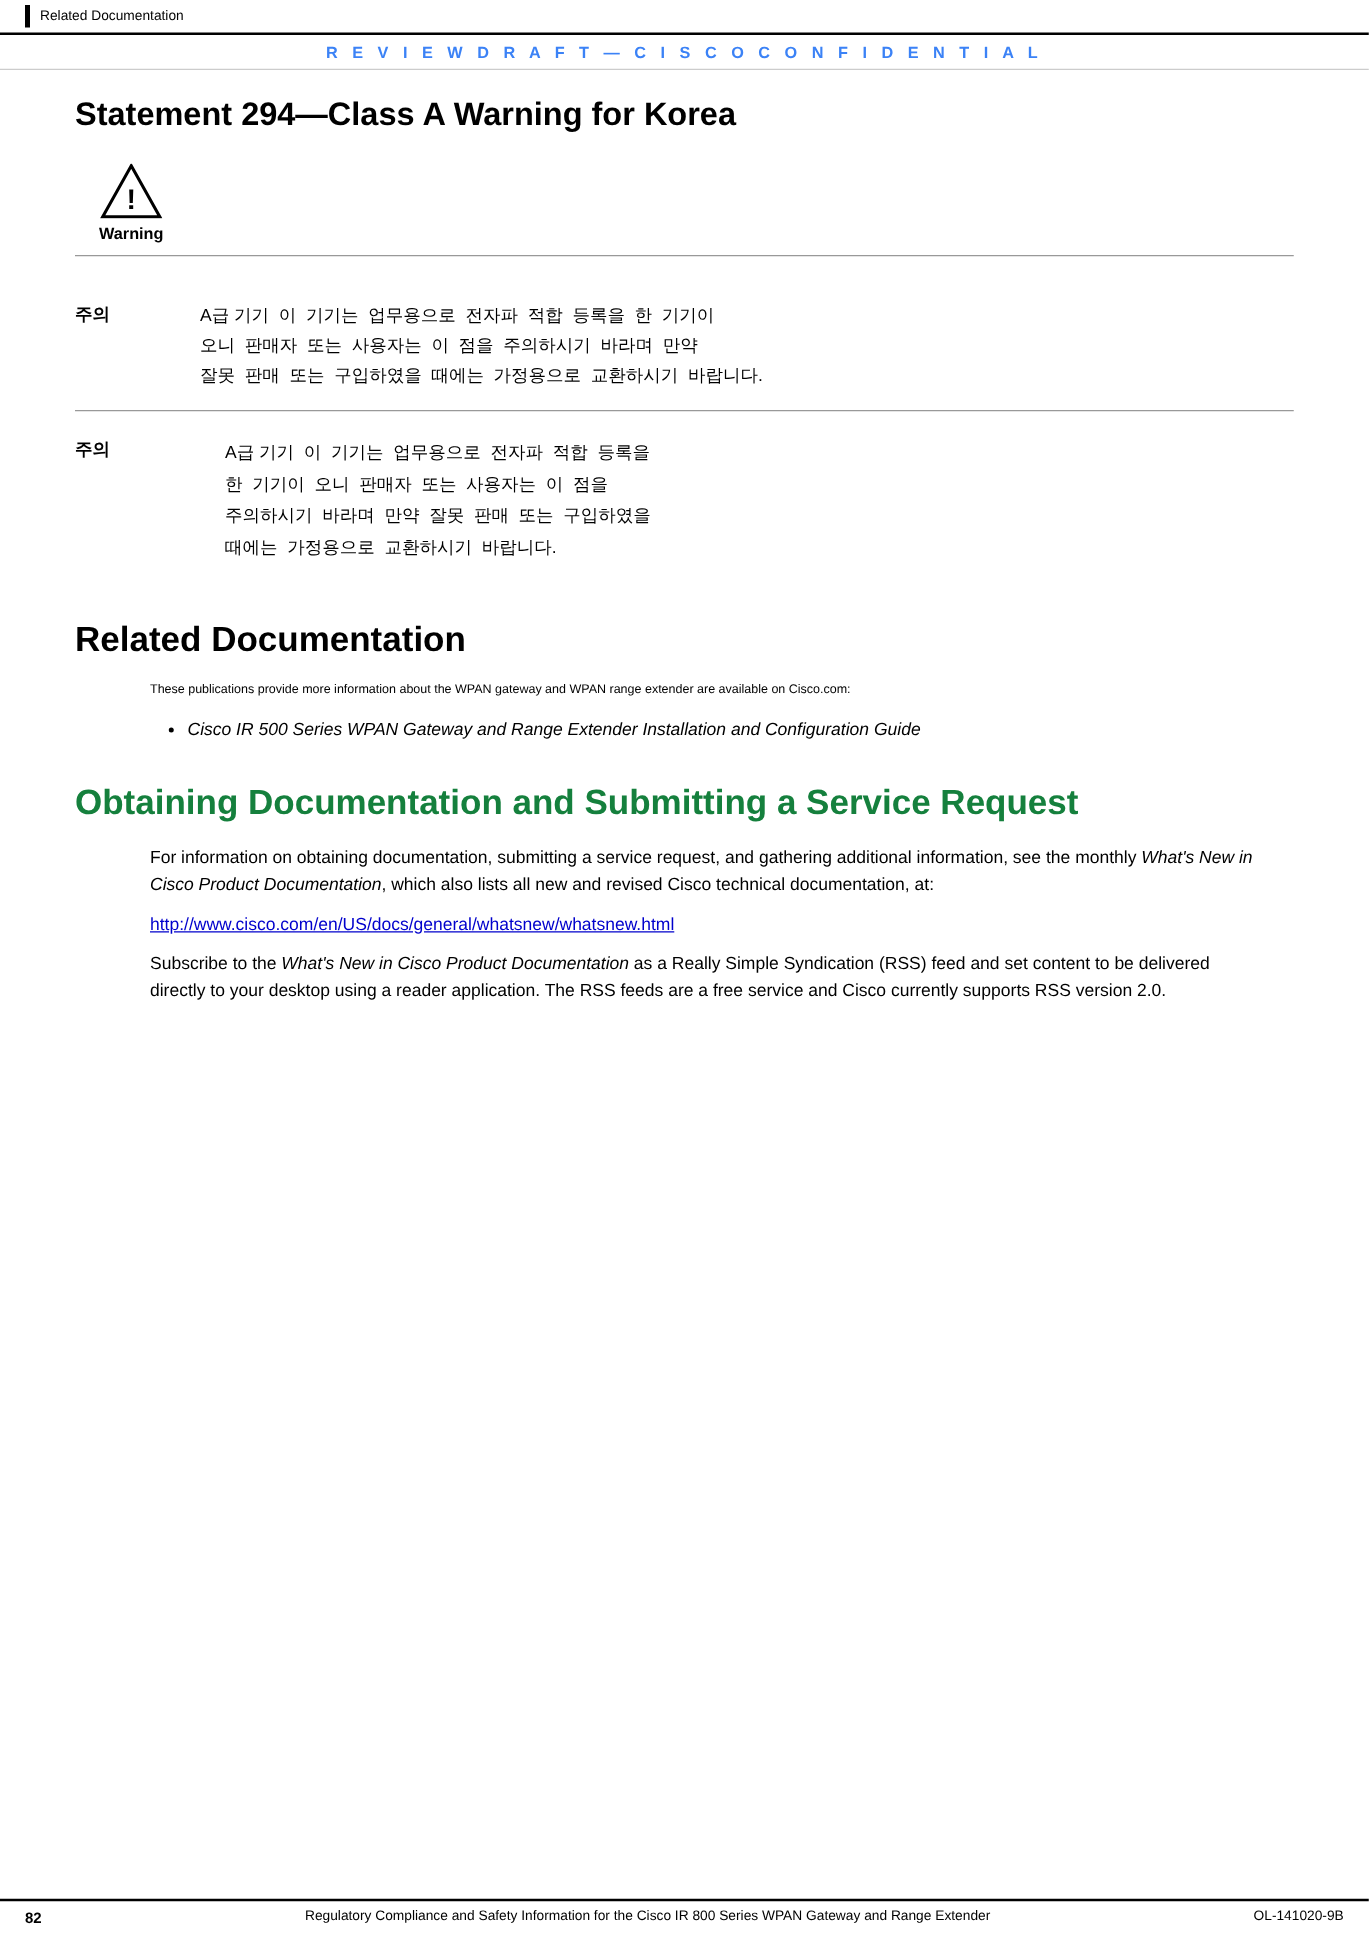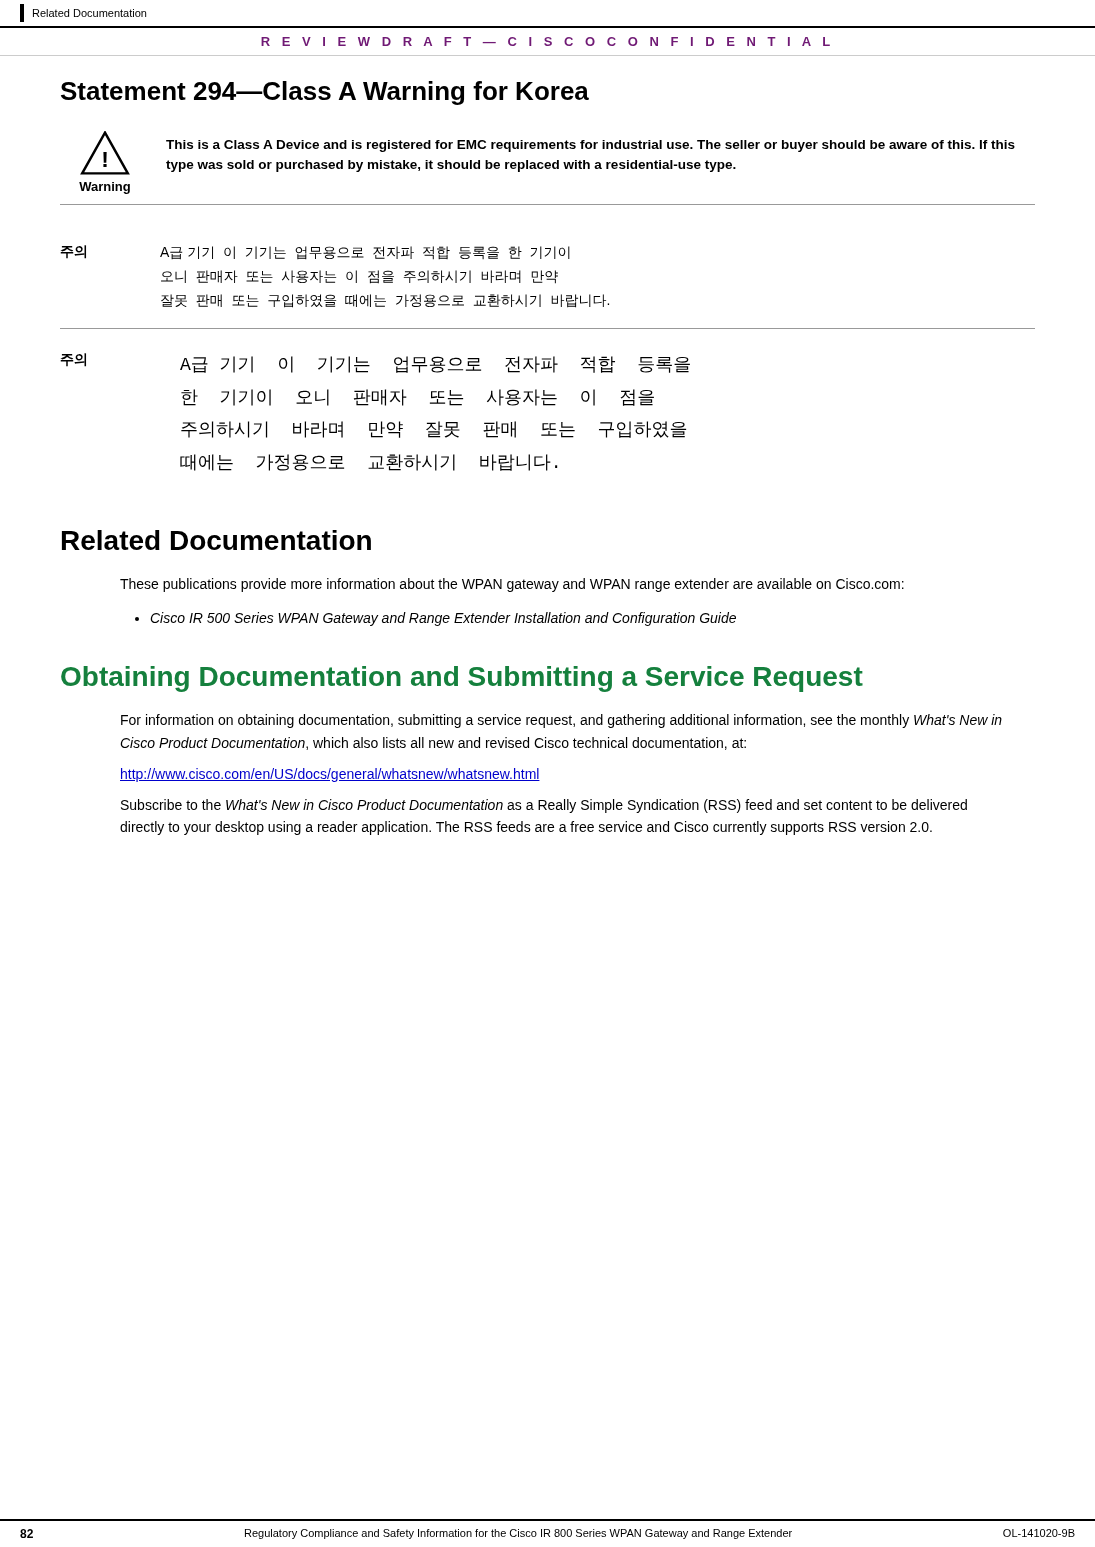--- a/index.html
+++ b/index.html
@@ -48,21 +48,21 @@
       font-weight: normal;
     }
 
     
     .draft-banner {
       text-align: center;
       padding: 6px 0;
       font-size: 13px;
       font-weight: bold;
       letter-spacing: 4px;
-      color: #701a75;
+      color: #3b82f6;
       border-bottom: 1px solid #ccc;
     }
 
     
     .content-area {
       padding: 20px 60px 40px 60px;
       flex: 1;
     }
 
     
@@ -140,36 +140,35 @@
 
     .korean-label2 {
       font-size: 14px;
       font-weight: bold;
       min-width: 80px;
       margin-right: 40px;
       padding-top: 2px;
     }
 
     .korean-text2 {
-      font-size: 18px;
+      font-size: 14px;
       line-height: 1.8;
-      font-family: Liberation Mono, monospace;
     }
 
     
     .section-heading {
       font-size: 28px;
       font-weight: bold;
       color: #000;
       margin-top: 30px;
       margin-bottom: 16px;
     }
 
     .body-text {
-      font-size: 14px;
+      font-size: 10px;
       line-height: 1.6;
       margin-bottom: 12px;
       margin-left: 60px;
     }
 
     .bullet-list {
       list-style: disc;
       margin-left: 90px;
       margin-bottom: 20px;
     }
@@ -243,21 +242,20 @@
 
     <div class="warning-block">
       <div class="warning-icon-area">
 
         <svg class="warning-triangle" viewBox="0 0 60 54" xmlns="http://www.w3.org/2000/svg">
           <polygon points="30,2 58,52 2,52" fill="none" stroke="#000" stroke-width="3"></polygon>
           <text x="30" y="44" text-anchor="middle" font-size="28" font-weight="bold" fill="#000">!</text>
         </svg>
         <span class="warning-label">Warning</span>
       </div>
-      <div class="warning-text">This is a Class A Device and is registered for EMC requirements for industrial use. The seller or buyer should be aware of this. If this type was sold or purchased by mistake, it should be replaced with a residential-use type.</div>
     </div>
 
     <div class="korean-block">
       <div class="korean-label">주의</div>
       <div class="korean-text">
         A급 기기&nbsp; 이&nbsp; 기기는&nbsp; 업무용으로&nbsp; 전자파&nbsp; 적합&nbsp; 등록을&nbsp; 한&nbsp; 기기이<br>
         오니&nbsp; 판매자&nbsp; 또는&nbsp; 사용자는&nbsp; 이&nbsp; 점을&nbsp; 주의하시기&nbsp; 바라며&nbsp; 만약<br>
         잘못&nbsp; 판매&nbsp; 또는&nbsp; 구입하였을&nbsp; 때에는&nbsp; 가정용으로&nbsp; 교환하시기&nbsp; 바랍니다.
       </div>
     </div>

